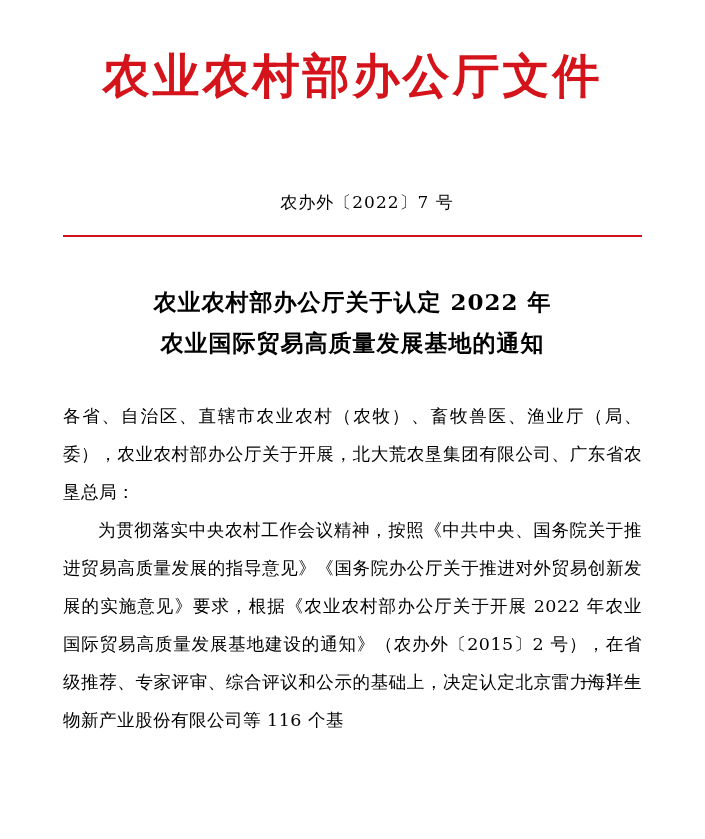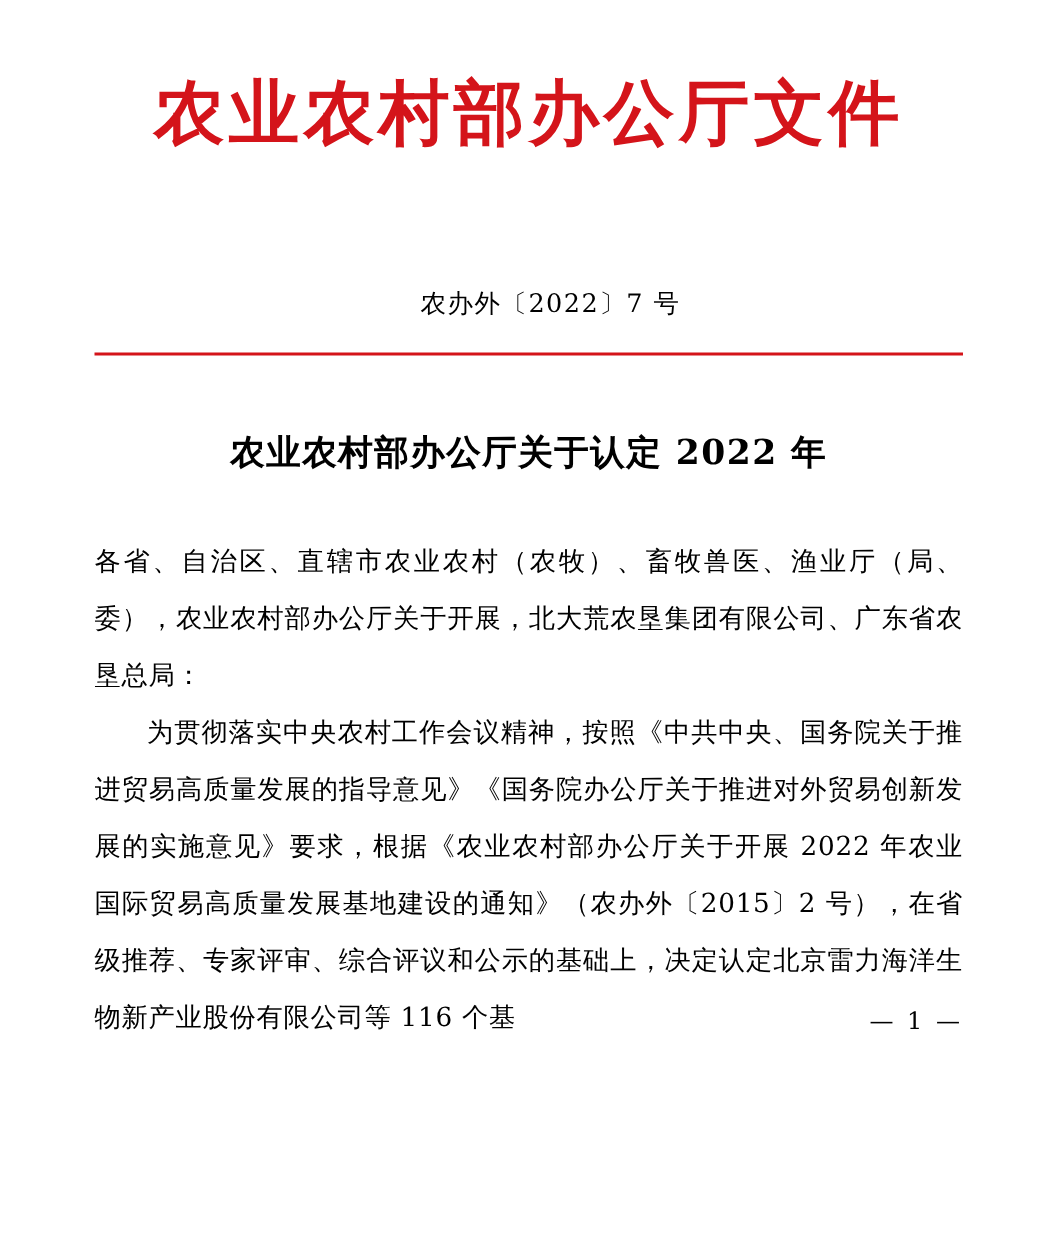--- a/index.html
+++ b/index.html
@@ -98,20 +98,21 @@
 <div class="page">
 
   <div class="masthead">农业农村部办公厅文件</div>
 
   <div class="doc-number">农办外〔2022〕7 号</div>
 
   <div class="red-rule"></div>
 
   <div class="doc-title">
     <span class="line">农业农村部办公厅关于认定 2022 年</span>
+    <span class="line">农业国际贸易高质量发展基地的通知</span>
   </div>
 
   <div class="body-copy">
     <p>各省、自治区、直辖市农业农村（农牧）、畜牧兽医、渔业厅（局、委），农业农村部办公厅关于开展，北大荒农垦集团有限公司、广东省农垦总局：</p>
     <p class="indent">为贯彻落实中央农村工作会议精神，按照《中共中央、国务院关于推进贸易高质量发展的指导意见》《国务院办公厅关于推进对外贸易创新发展的实施意见》要求，根据《农业农村部办公厅关于开展 2022 年农业国际贸易高质量发展基地建设的通知》（农办外〔2015〕2 号），在省级推荐、专家评审、综合评议和公示的基础上，决定认定北京雷力海洋生物新产业股份有限公司等 116 个基</p>
   </div>
 
   <div class="page-number">— 1 —</div>
 
 </div>

